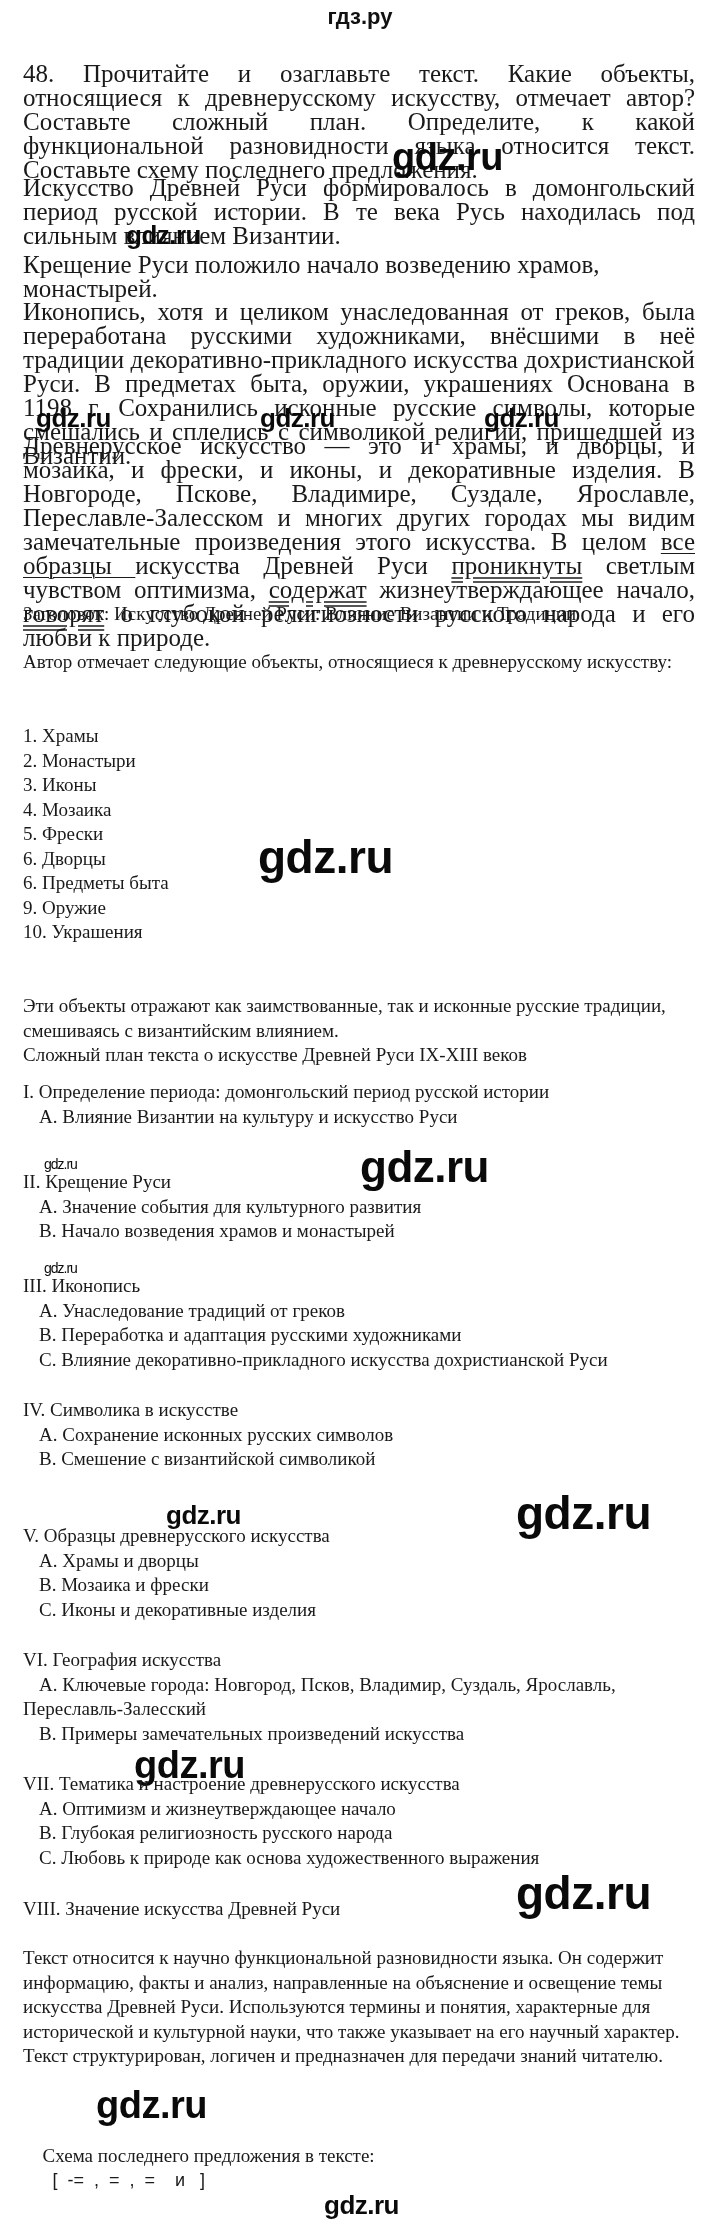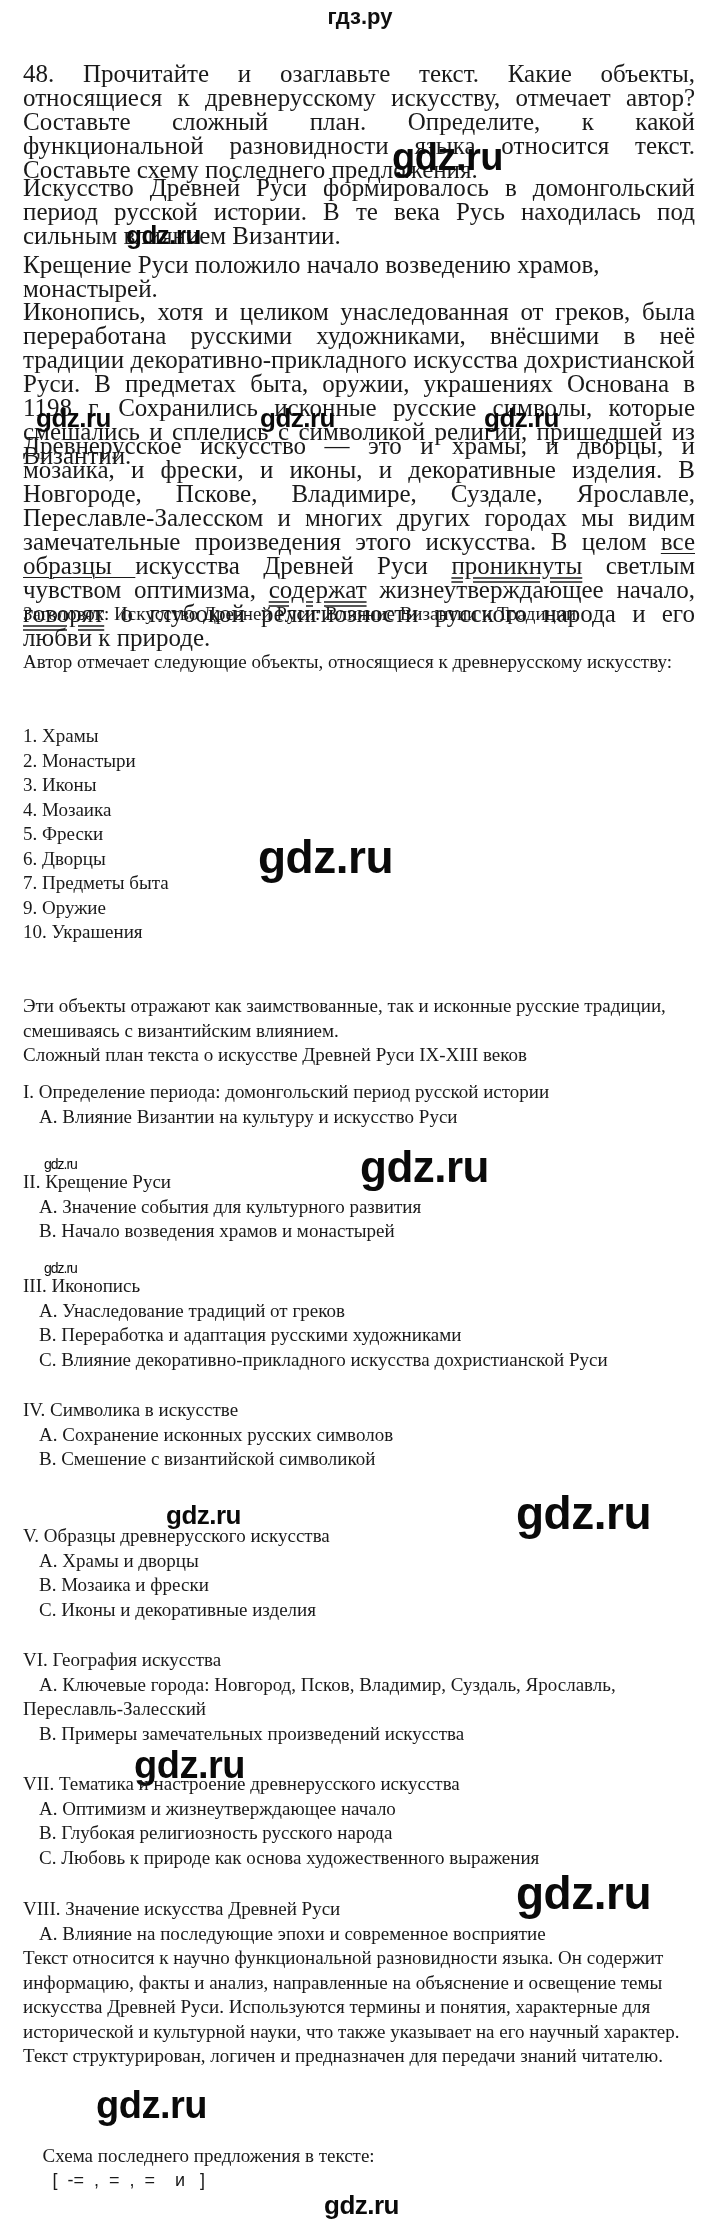--- a/index.html
+++ b/index.html
@@ -61,21 +61,21 @@
 
 <div class="blk plain" style="top:650px; width:650px;">Автор отмечает следующие объекты, относящиеся к древнерусскому искусству:</div>
 
 <div class="blk plain" style="top:724px;">
   <span class="list-line">1. Храмы</span>
   <span class="list-line">2. Монастыри</span>
   <span class="list-line">3. Иконы</span>
   <span class="list-line">4. Мозаика</span>
   <span class="list-line">5. Фрески</span>
   <span class="list-line">6. Дворцы</span>
-  <span class="list-line">7. Предметы быта</span>
+  <span class="list-line">6. Предметы быта</span>
   <span class="list-line">9. Оружие</span>
   <span class="list-line">10. Украшения</span>
 </div>
 
 <div class="wm wm-big" style="top:830px; left:258px; font-size:46px;">gdz.ru</div>
 
 <div class="blk plain" style="top:994px; width:650px;">Эти объекты отражают как заимствованные, так и исконные русские традиции, смешиваясь с византийским влиянием.</div>
 <div class="blk plain" style="top:1043px;">Сложный план текста о искусстве Древней Руси IX-XIII веков</div>
 
 <div class="blk plain" style="top:1048px;margin-top:32px;">
@@ -130,21 +130,20 @@
   <span class="list-line">VII. Тематика и настроение древнерусского искусства</span>
   <span class="list-line ind">A. Оптимизм и жизнеутверждающее начало</span>
   <span class="list-line ind">B. Глубокая религиозность русского народа</span>
   <span class="list-line ind">C. Любовь к природе как основа художественного выражения</span>
 </div>
 
 <div class="wm wm-big" style="top:1866px; left:516px; font-size:46px;">gdz.ru</div>
 
 <div class="blk plain" style="top:1897px;">
   <span class="list-line">VIII. Значение искусства Древней Руси</span>
-  <span class="list-line ind">A. Влияние на последующие эпохи и современное восприятие</span>
 </div>
 
 <div class="blk plain" style="top:1946px; width:676px;">Текст относится к научно функциональной разновидности языка. Он содержит информацию, факты и анализ, направленные на объяснение и освещение темы искусства Древней Руси. Используются термины и понятия, характерные для исторической и культурной науки, что также указывает на его научный характер. Текст структурирован, логичен и предназначен для передачи знаний читателю.</div>
 
 <div class="wm wm-big" style="top:2084px; left:96px;">gdz.ru</div>
 
 <div class="blk plain" style="top:2119px; left:33px; white-space:pre;">
   <span>Схема последнего предложения в тексте:</span>
   <span style="font-family:'Liberation Sans','DejaVu Sans',sans-serif; font-size:18px; margin-left:10px;">[  -=  ,  =  ,  =    и   ]</span>
 </div>

